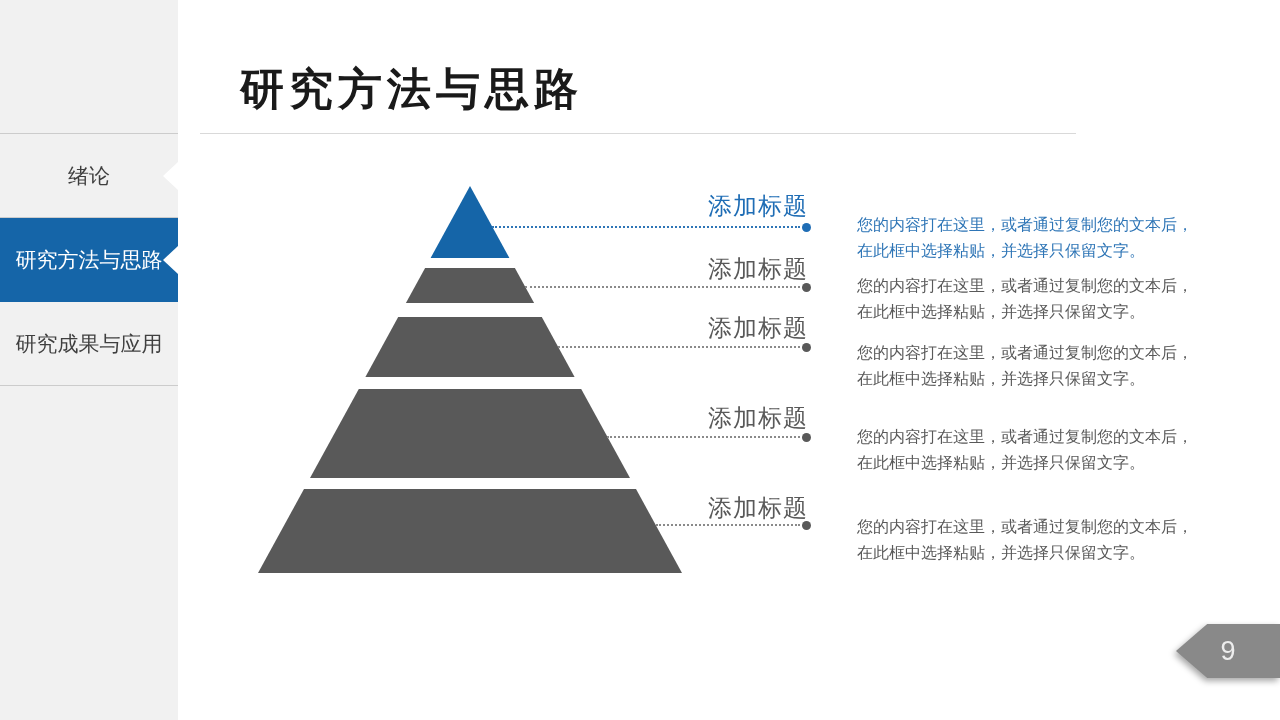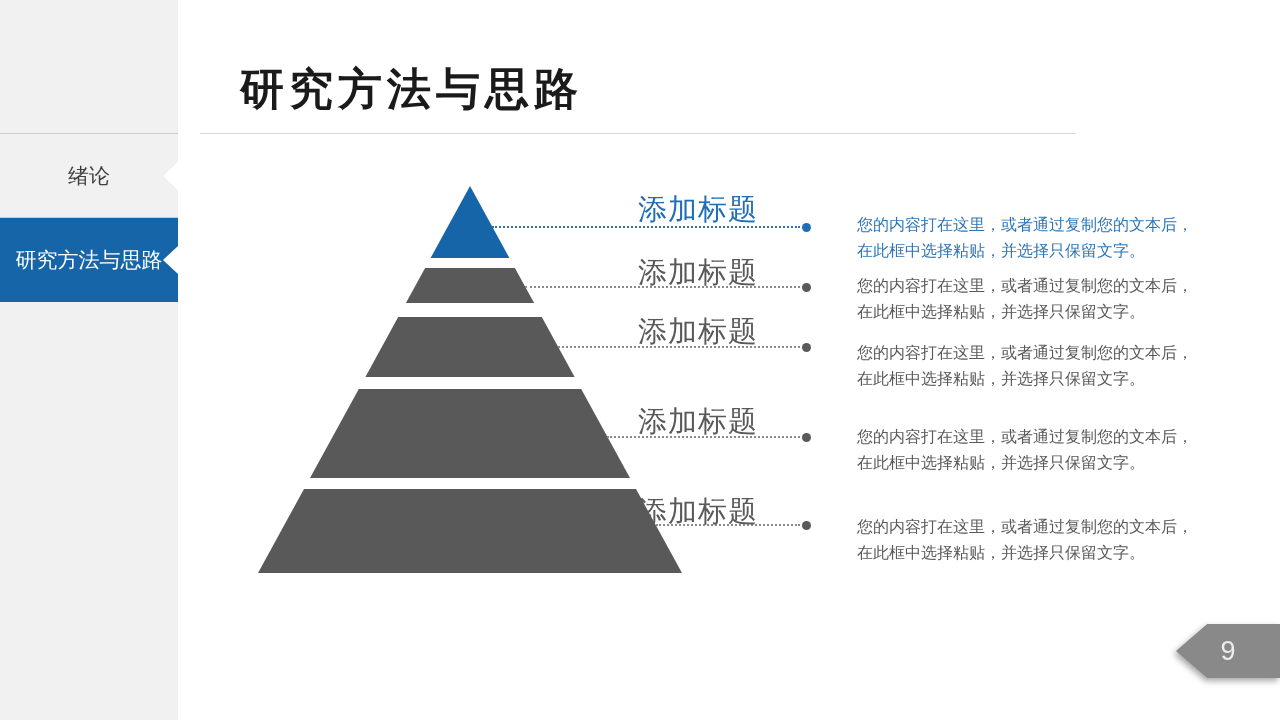--- a/index.html
+++ b/index.html
@@ -71,22 +71,22 @@
     position:absolute; height:0;
     border-top:2px dotted var(--line-gray,#8a8a8a);
   }
   .bullet {
     position:absolute; width:9px; height:9px;
     border-radius:50%;
     background:var(--dark-gray,#595959);
   }
   .ann-label {
     position:absolute; width:220px;
-    text-align:center;
-    font-size:29px; letter-spacing:1px;
+    text-align:right;
+    font-size:24px; letter-spacing:1px;
     color:var(--dark-gray,#595959);
     white-space:nowrap;
   }
   .ann-body {
     position:absolute; width:340px;
     font-size:16px; line-height:26px;
     color:var(--dark-gray,#595959);
     margin-left:32px;
   }
   .blue-label { color:var(--title-blue,#1f6db5); }
@@ -114,20 +114,23 @@
 <aside class="sidebar">
   <div class="sidebar-spacer"></div>
   <nav id="sidebar-items">
       <div class="side-item">
         <span>绪论</span>
         <span class="side-arrow"></span>
       </div>
       <div class="side-item active">
         <span>研究方法与思路</span>
         <span class="side-arrow"></span>
+      </div>
+      <div class="side-item">
+        <span>研究成果与应用</span>
       </div>
     </nav>
 </aside>
 
 <h1 class="slide-title">研究方法与思路</h1>
 <div class="title-rule"></div>
 
 <div class="pyramid" id="pyramid">
     <div class="pyr-level" style="clip-path: polygon(212px 0px, 251.4px 72px, 172.6px 72px); background: rgb(21, 101, 168);"></div>
     <div class="pyr-level" style="clip-path: polygon(167.1px 82px, 256.9px 82px, 276.1px 117px, 147.9px 117px); background: rgb(89, 89, 89);"></div>

